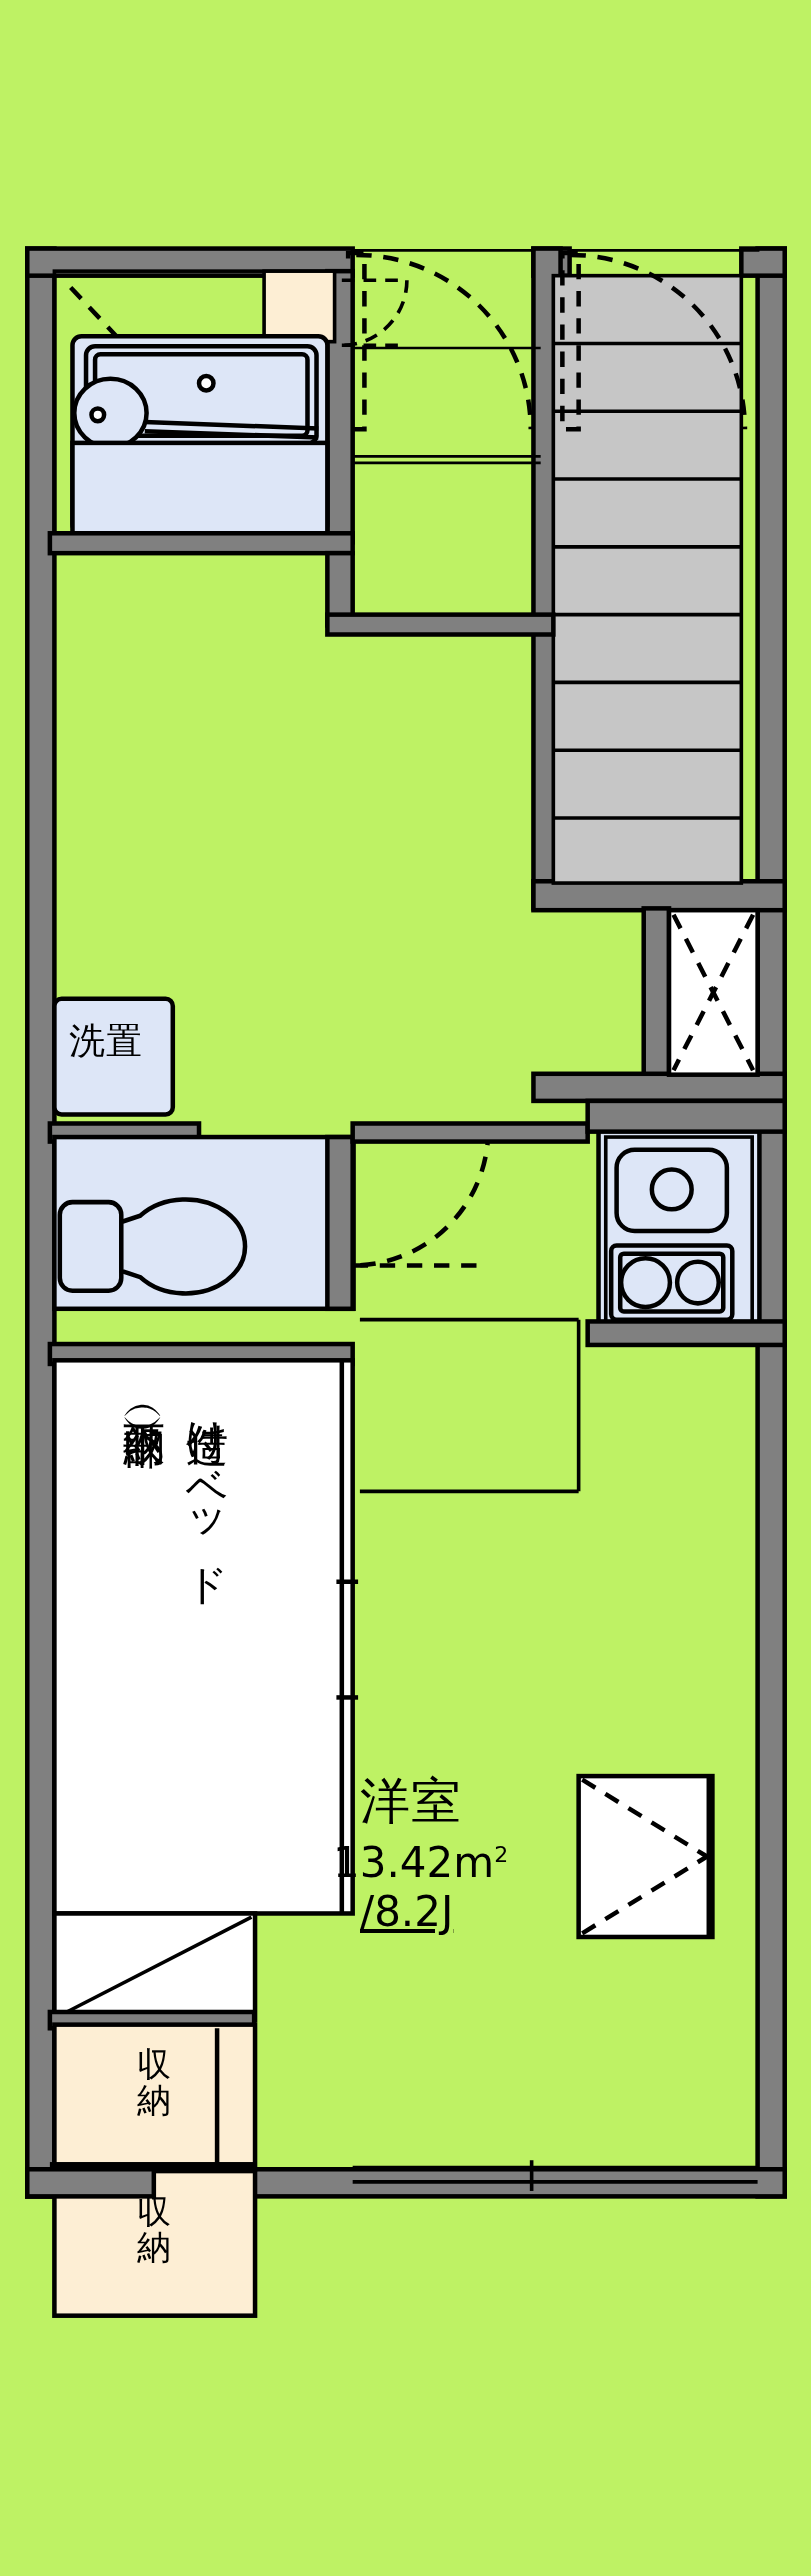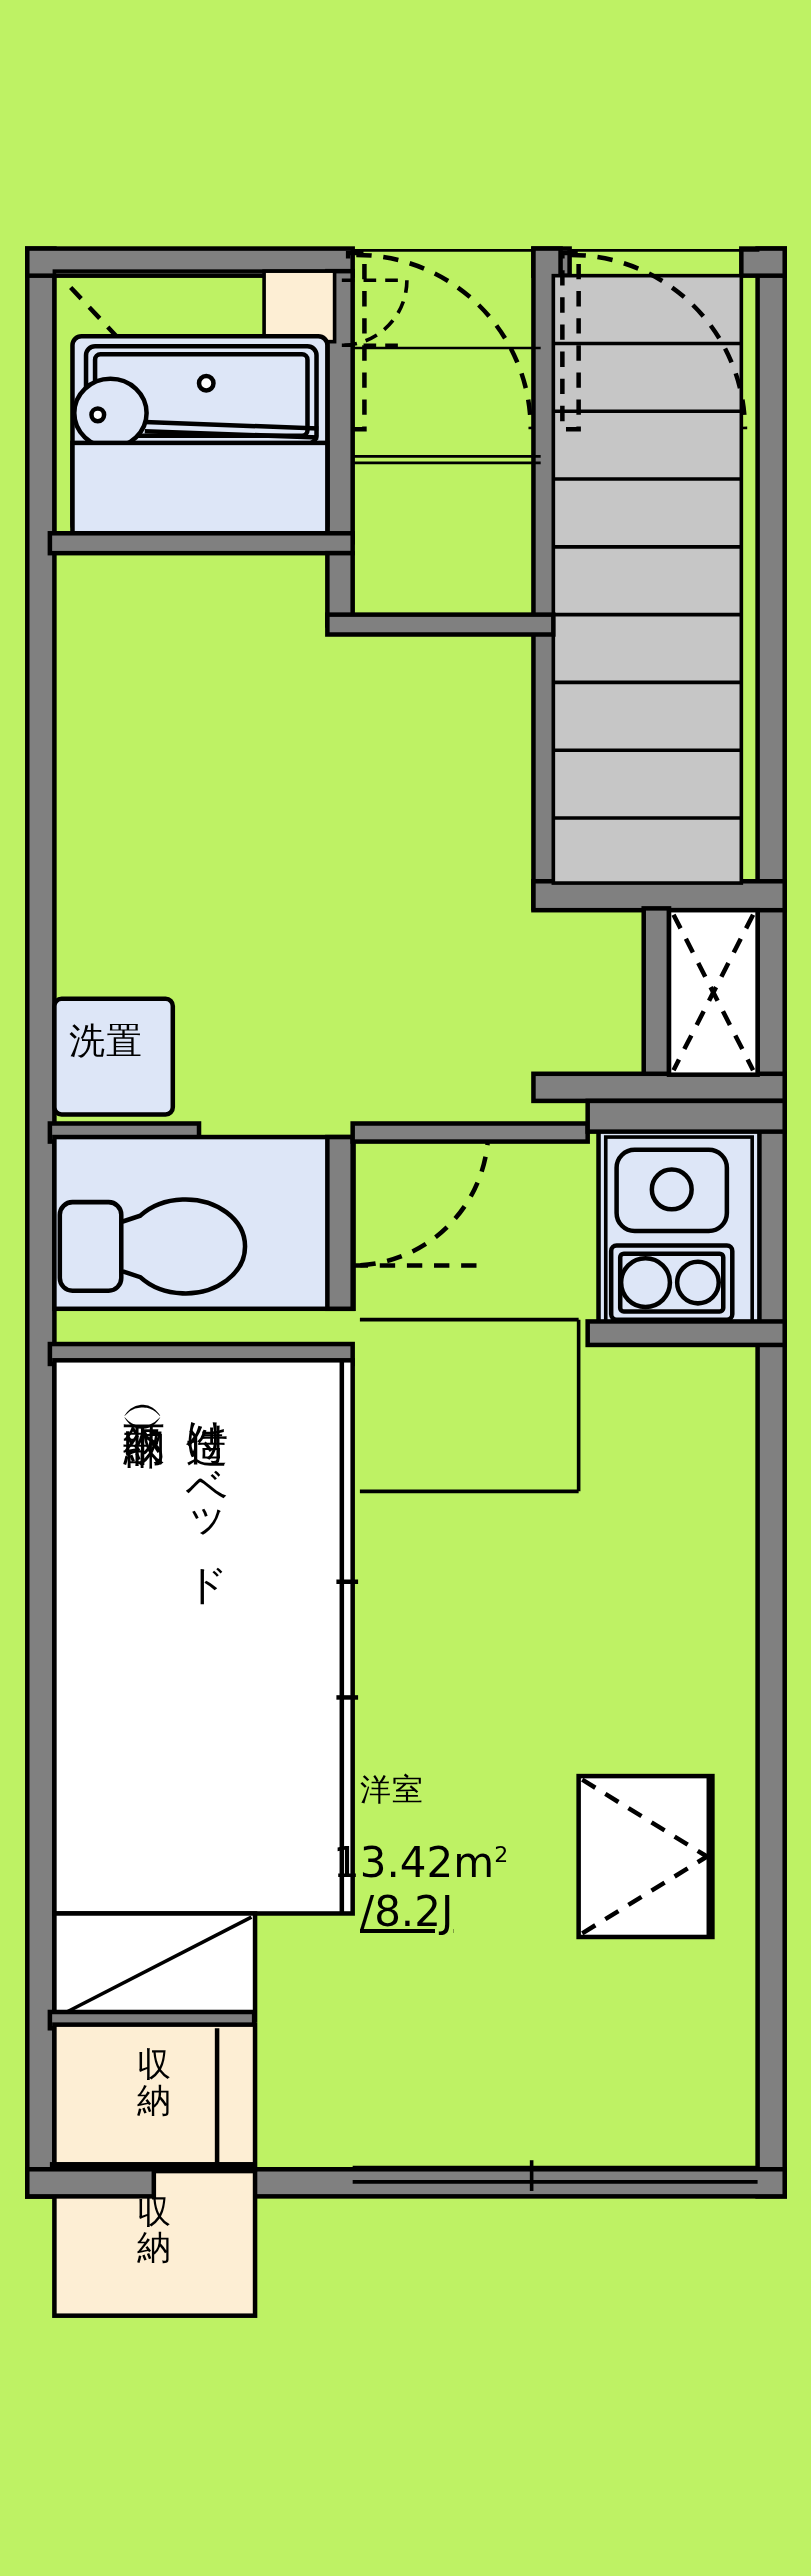--- a/index.html
+++ b/index.html
@@ -31,23 +31,22 @@
   }
   .vlbl {
     position: absolute;
     color: #000;
     writing-mode: vertical-rl;
     text-orientation: upright;
     line-height: 1.0;
     font-family: "DejaVu Sans", "Liberation Sans", sans-serif;
   }
   .room-name {
-    font-size: 31px;
+    font-size: 50px;
     letter-spacing: 0.9px;
-    font-family: Liberation Mono, monospace;
   }
   .room-area {
     font-size: 42px;
     letter-spacing: 0px;
     text-align: center;
   }
   .room-area sup { font-size: 22px; }
   .small-label {
     font-size: 36px;
     letter-spacing: 0.9px;

